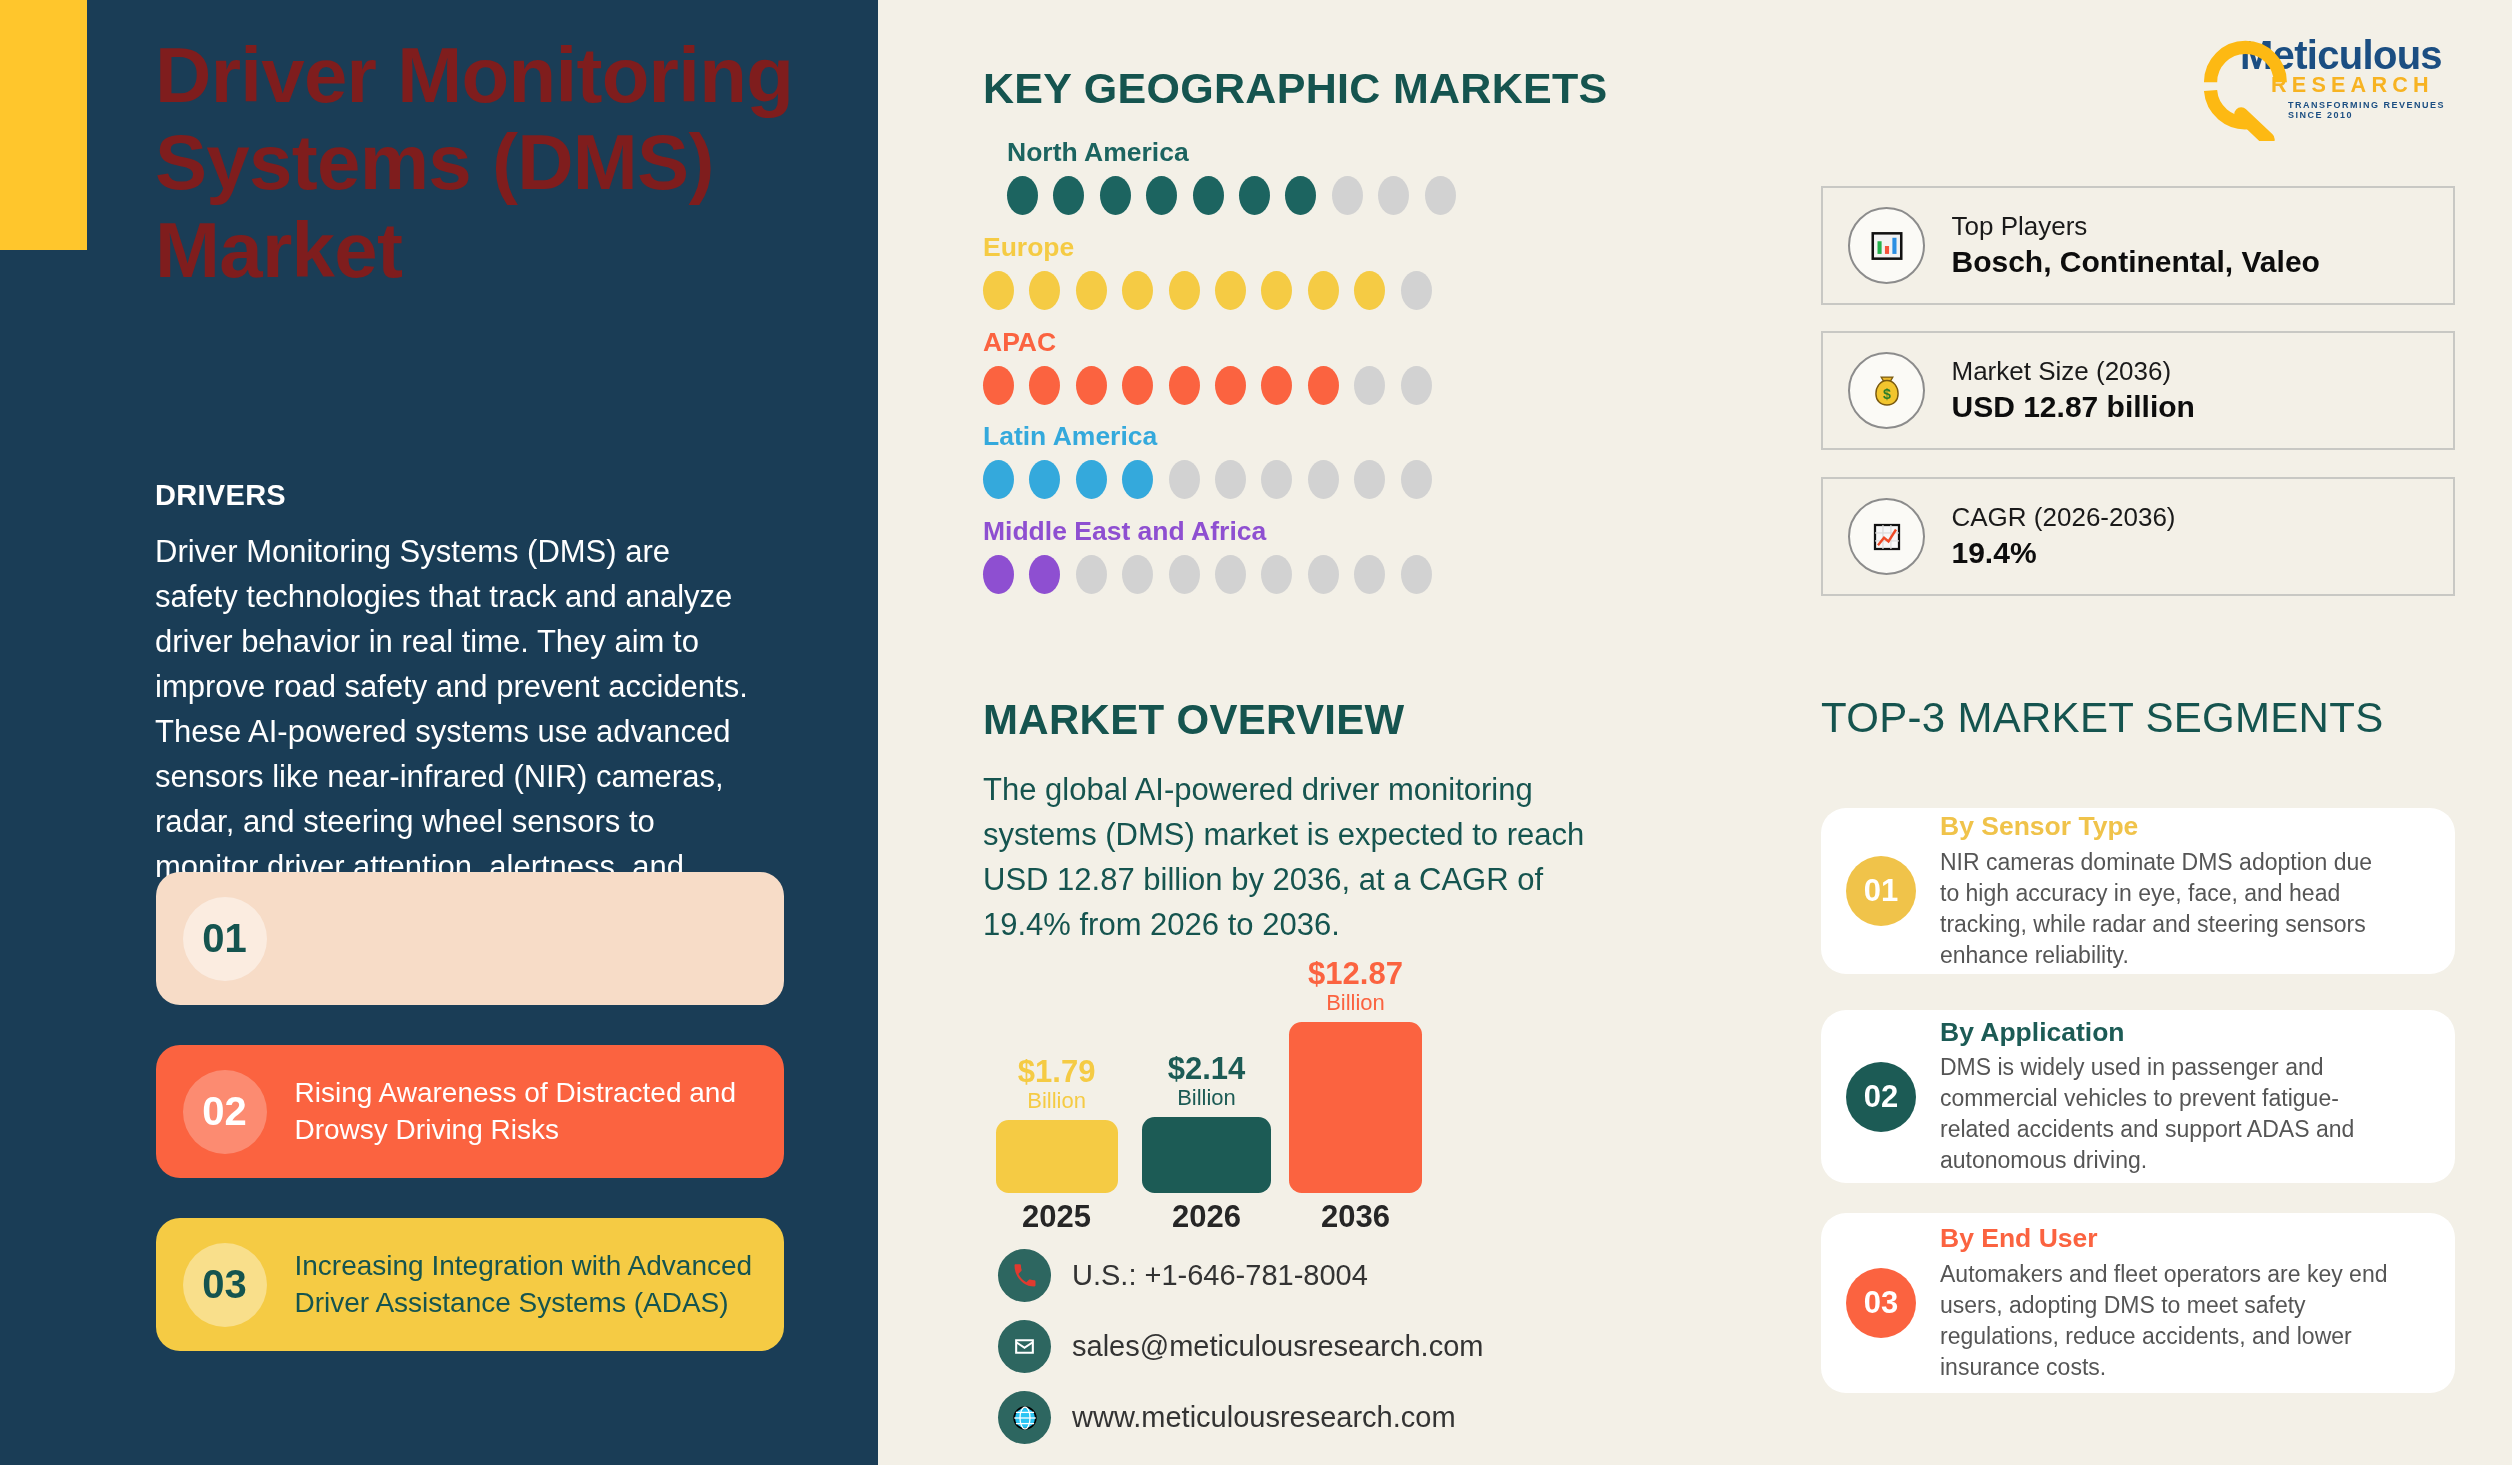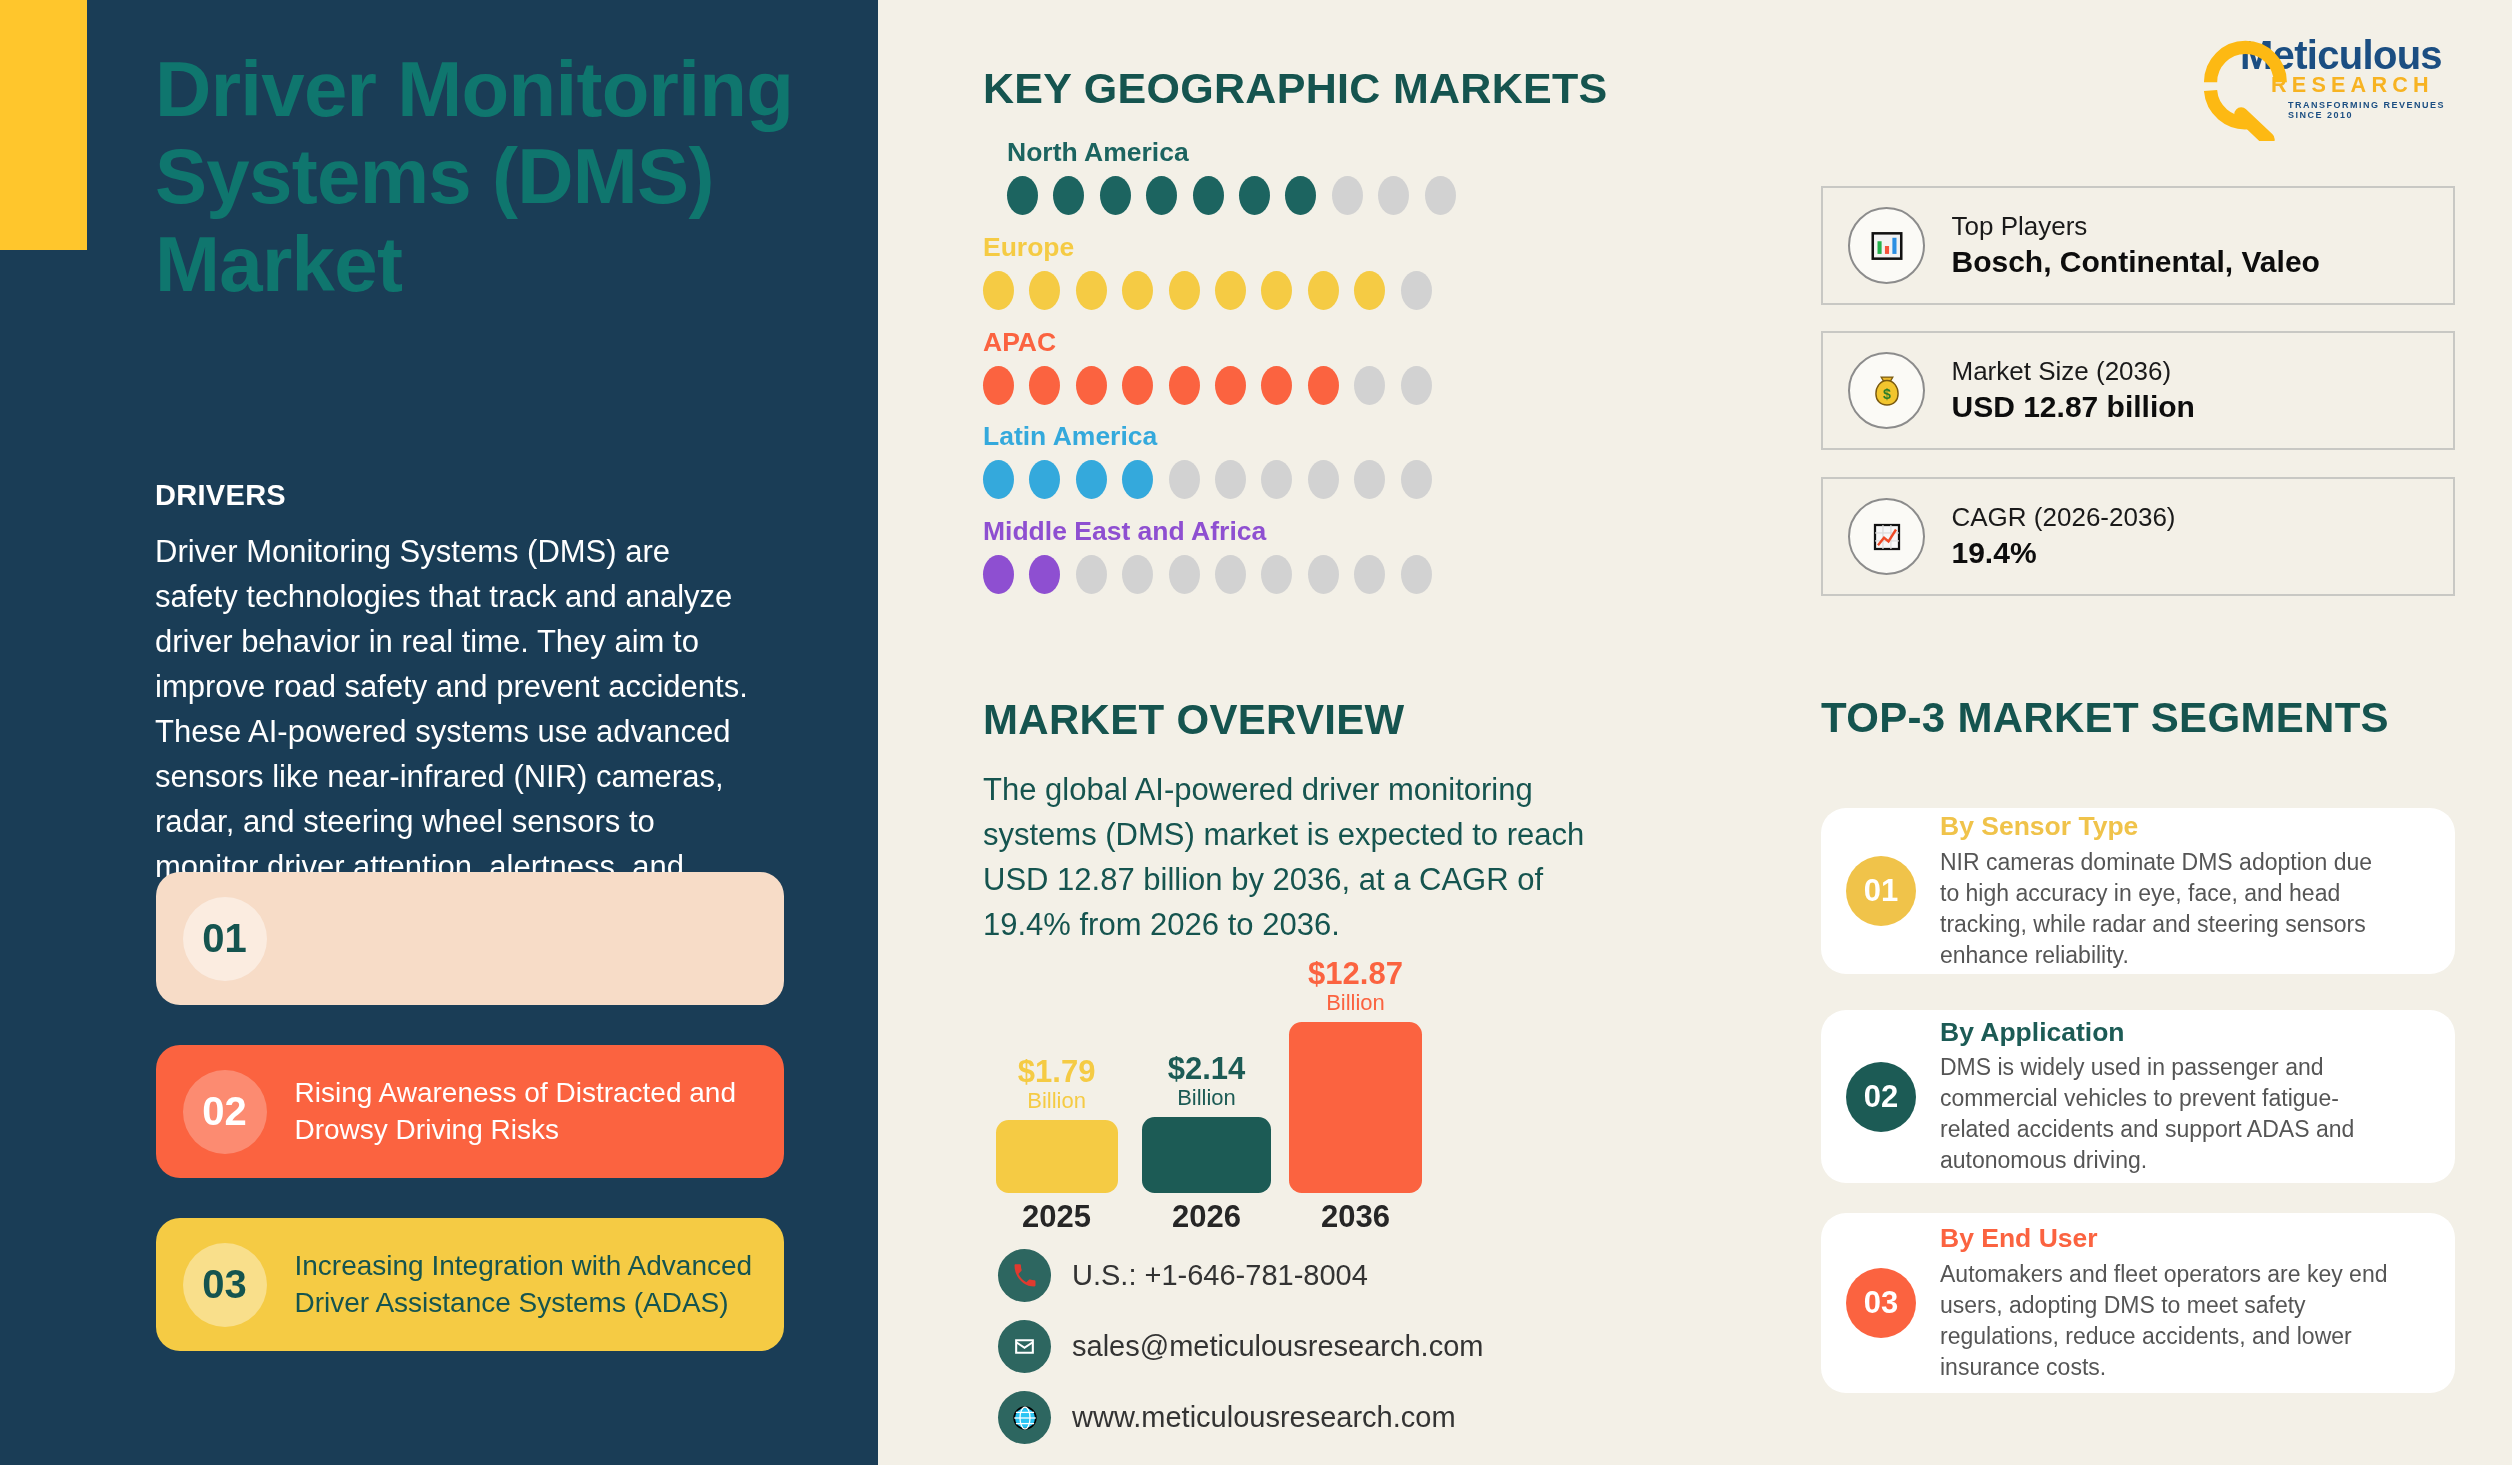--- a/index.html
+++ b/index.html
@@ -14,22 +14,22 @@
   
   .left-panel{
     position:absolute; left:0; top:0; width:878px; height:1465px;
     background:#1A3D56;
   }
   .accent-bar{
     position:absolute; left:0; top:0; width:87px; height:250px;
     background:#FFC62C;
   }
   .main-title{
-    position:absolute; left:155px; top:46px; width:698px;
-    color:#0f766e; font-size:78px; font-weight:bold; line-height:1.12;
+    position:absolute; left:155px; top:32px; width:698px;
+    color:#7f1d1d; font-size:78px; font-weight:bold; line-height:1.12;
     letter-spacing:-0.7px;
   }
   .drivers-heading{
     position:absolute; left:155px; top:479px;
     color:#FFFFFF; font-size:29px; font-weight:bold; letter-spacing:0.3px;
   }
   .drivers-body{
     position:absolute; left:155px; top:530px; width:600px;
     color:#FFFFFF; font-size:31px; line-height:1.45;
   }
@@ -114,21 +114,21 @@
     background:#FBFAF6; border:2.8px solid #8C8C8C;
     margin-left:25px; flex:0 0 auto;
     display:flex; align-items:center; justify-content:center;
   }
   .stat-txt{ margin-left:26.5px; }
   .stat-label{ font-size:26px; color:#1A1A1A; line-height:1.25; }
   .stat-value{ font-size:30px; font-weight:bold; color:#0D0D0D; line-height:1.3; }
 
   .seg-heading{
     position:absolute; left:1821px; top:694px;
-    color:#15544F; font-size:42px; font-weight:bold; letter-spacing:0.3px;
+    color:#15544F; font-size:42px; font-weight:normal; letter-spacing:0.3px;
   }
   .seg-card{
     position:absolute; left:1821px; width:634px;
     background:#FFFFFF; border-radius:25px;
     display:flex; align-items:center;
   }
   .seg-badge{
     width:70px; height:70px; border-radius:50%;
     margin-left:25px; flex:0 0 auto;
     display:flex; align-items:center; justify-content:center;

